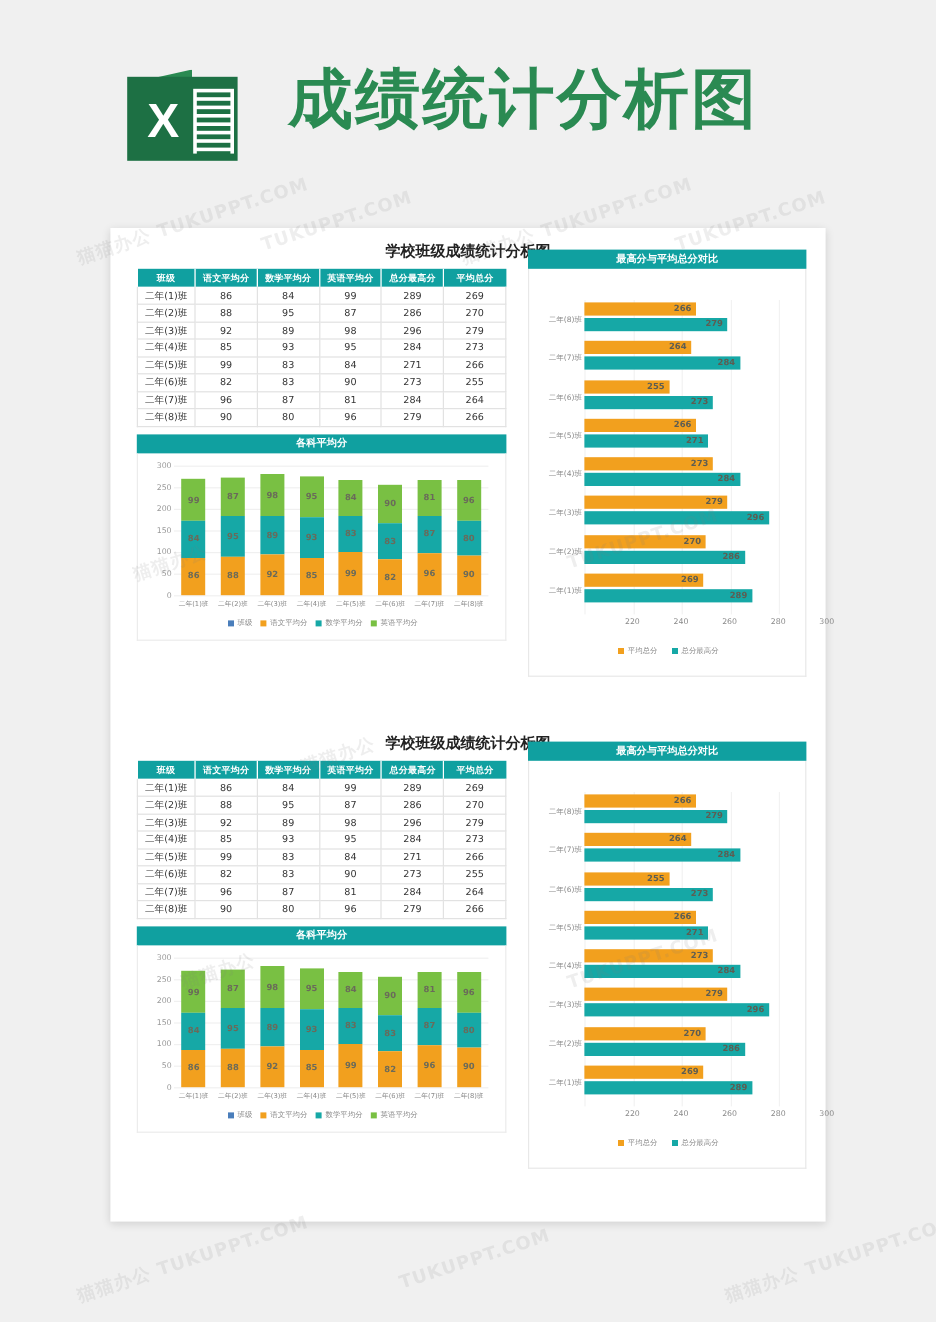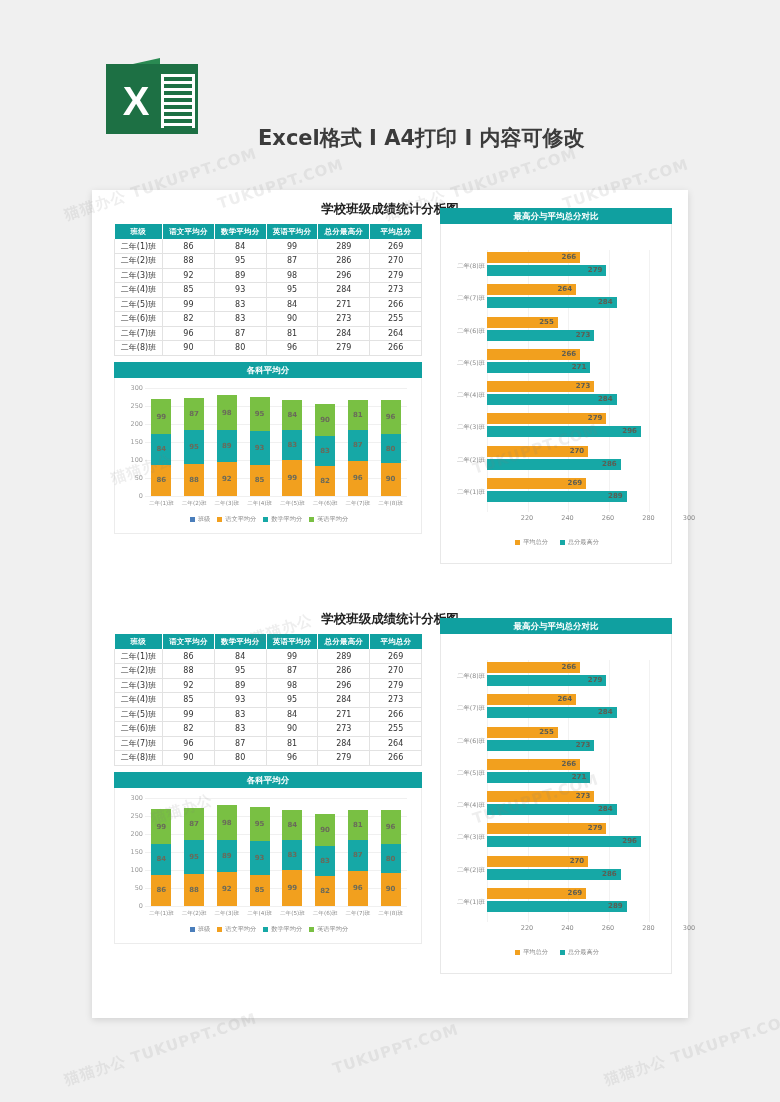--- a/index.html
+++ b/index.html
@@ -124,21 +124,21 @@
       <i></i>
         <i></i>
         <i></i>
         <i></i>
         <i></i>
         <i></i>
         <i></i>
         <i></i>
     </div>
   </div>
-  <div class="banner-sub">Excel格式 Ⅰ A4打印 Ⅰ 内容可修改</div>
+  <div class="banner-title">成绩统计分析图</div>
 </div>
 
 <div class="sheet">
 
   <div class="panel p1">
     <div class="panel-title">学校班级成绩统计分析图</div>
     <div class="left-col">
       <div>
           <table class="grades">
             <thead>

